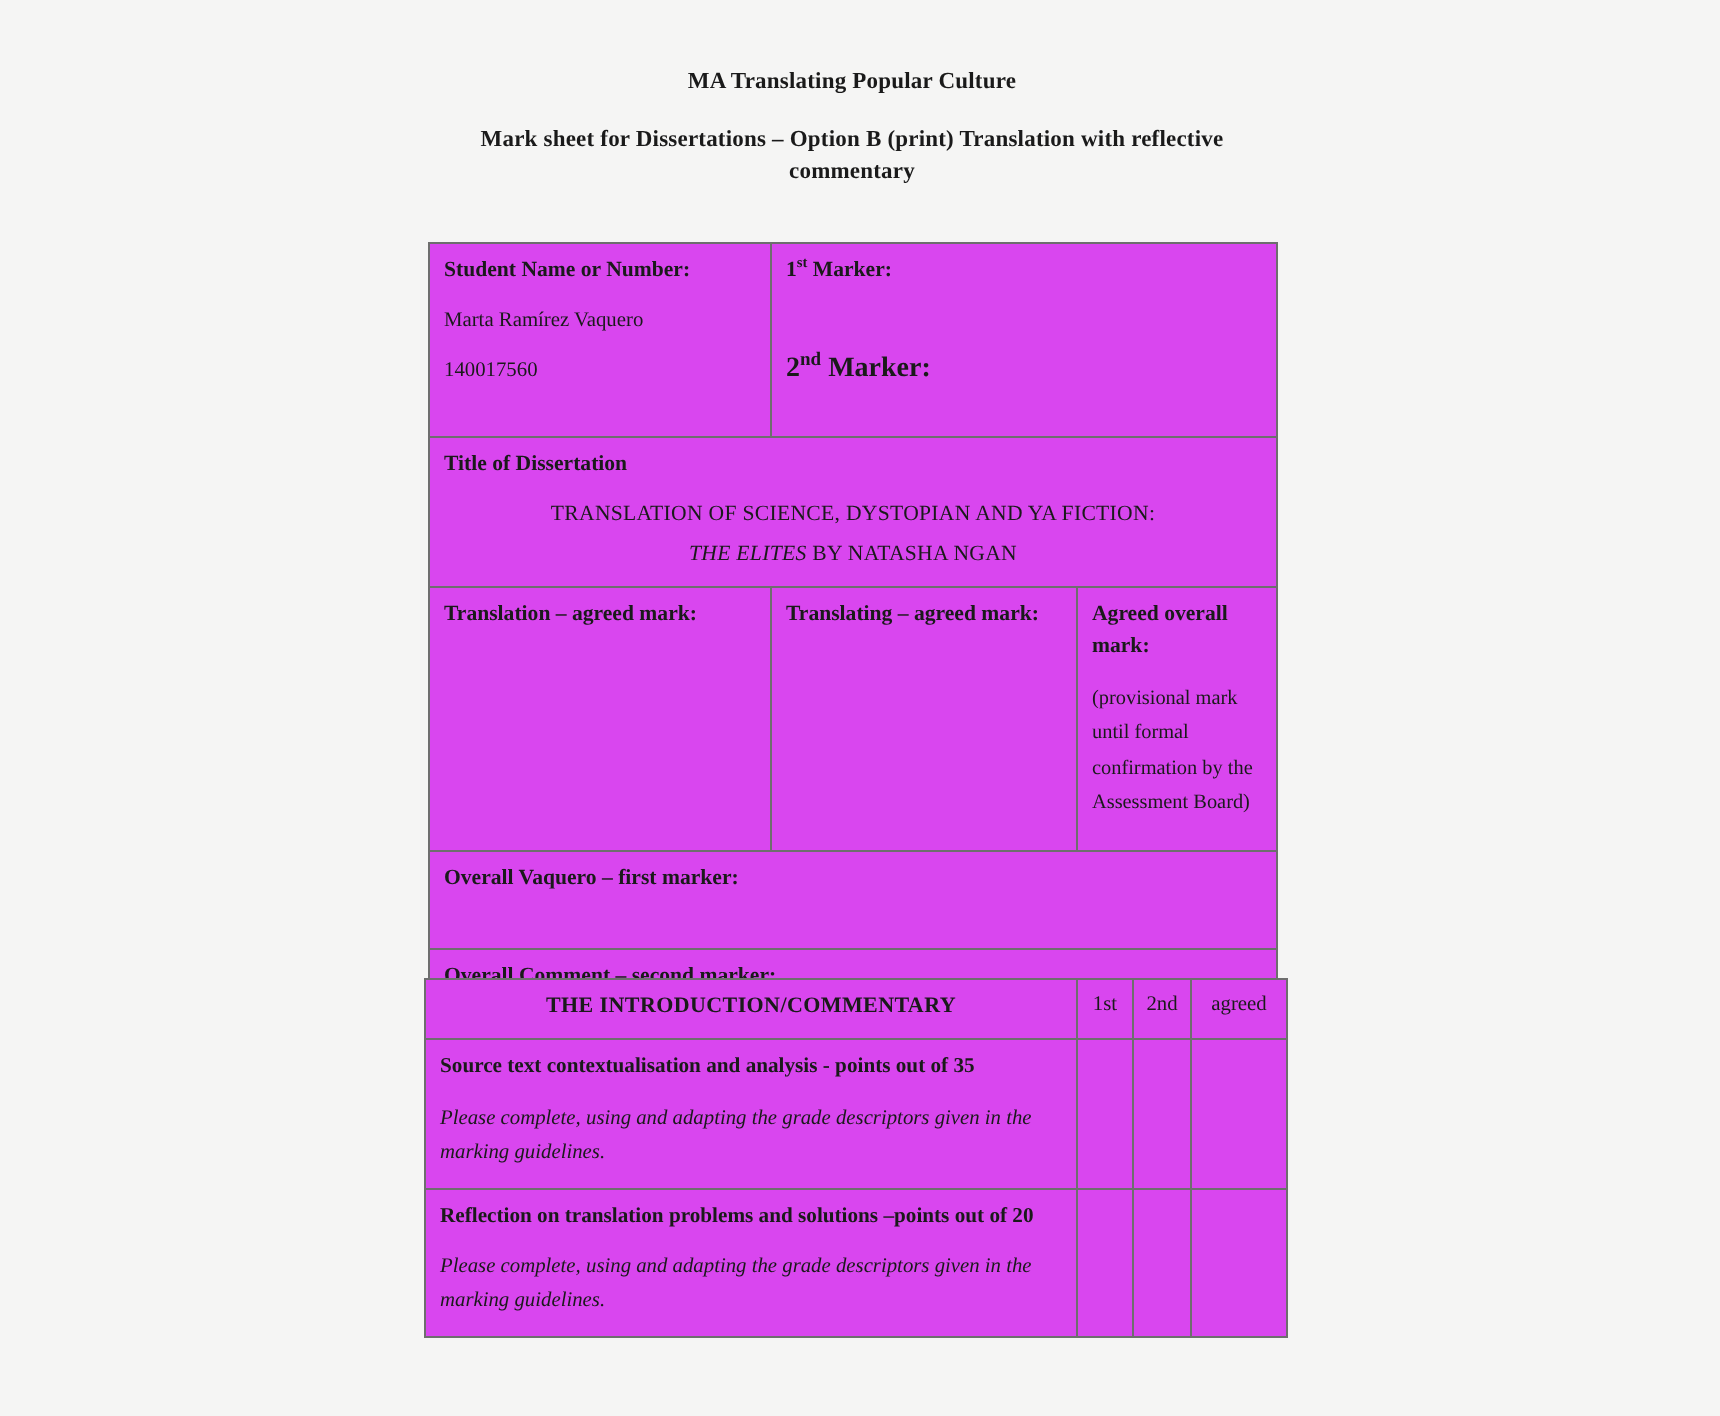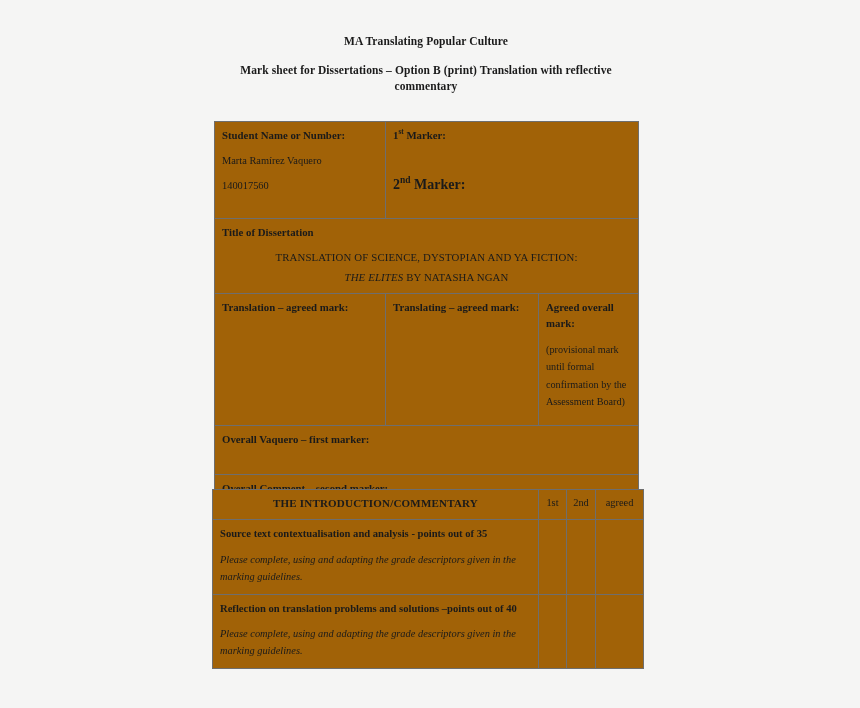--- a/index.html
+++ b/index.html
@@ -43,21 +43,21 @@
     line-height: 1.45;
     letter-spacing: 0.1px;
     margin: 0;
     padding: 0 6px;
   }
 
   
   table.sheet {
     position: absolute;
     border-collapse: collapse;
-    background: #a16207;
+    background: #d946ef;
     table-layout: fixed;
   }
   table.sheet td, table.sheet th {
     border: 1px solid #6e6e6e;
     vertical-align: top;
     padding: 5px 7px 5px 7px;
     font-size: 10.6px;
     line-height: 1.55;
     font-weight: normal;
     text-align: left;
@@ -246,21 +246,21 @@
           <span class="crit-title">Source text contextualisation and analysis  -  points out of 35</span>
           <span class="crit-hint">Please complete, using and adapting the grade descriptors given in the marking guidelines.</span>
         </td>
         <td class="score-cell"></td>
         <td class="score-cell"></td>
         <td class="score-cell"></td>
       </tr>
 
       <tr>
         <td class="crit-body">
-          <span class="crit-title">Reflection on translation problems and solutions –points out of 40</span>
+          <span class="crit-title">Reflection on translation problems and solutions –points out of 20</span>
           <span class="crit-hint">Please complete, using and adapting the grade descriptors given in the marking guidelines.</span>
         </td>
         <td class="score-cell"></td>
         <td class="score-cell"></td>
         <td class="score-cell"></td>
       </tr>
     </tbody>
   </table>
 
 </div>

